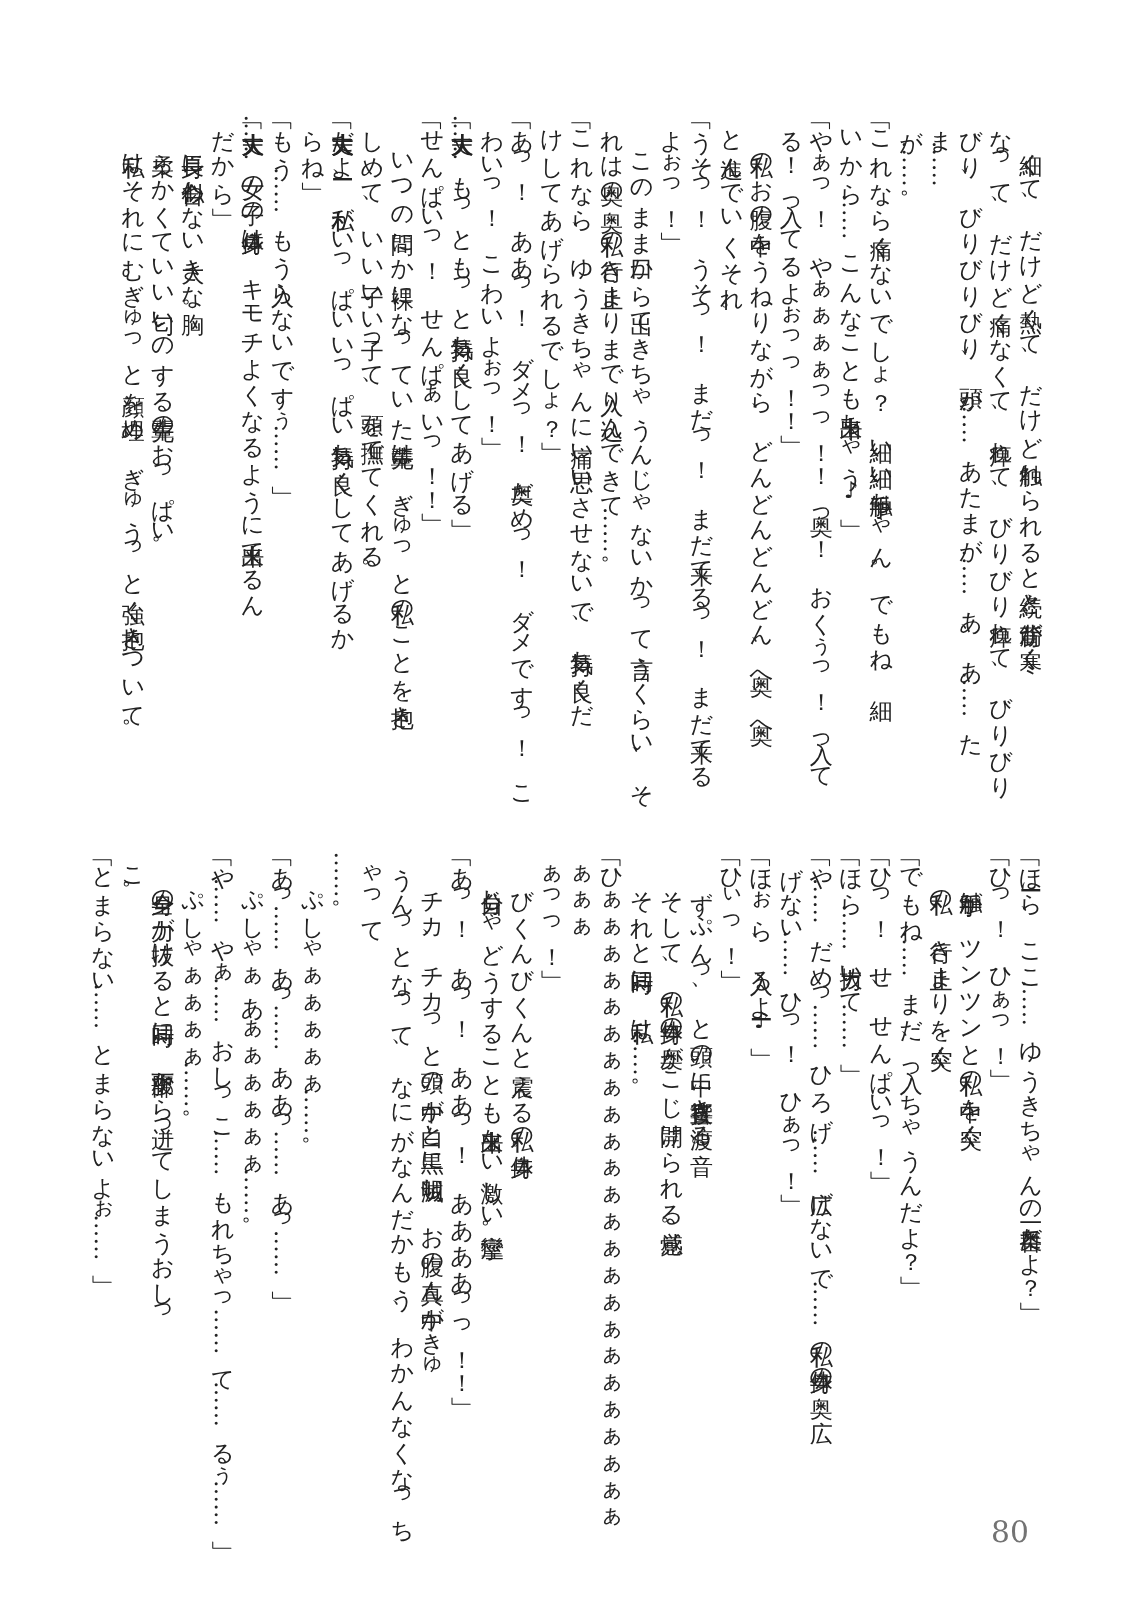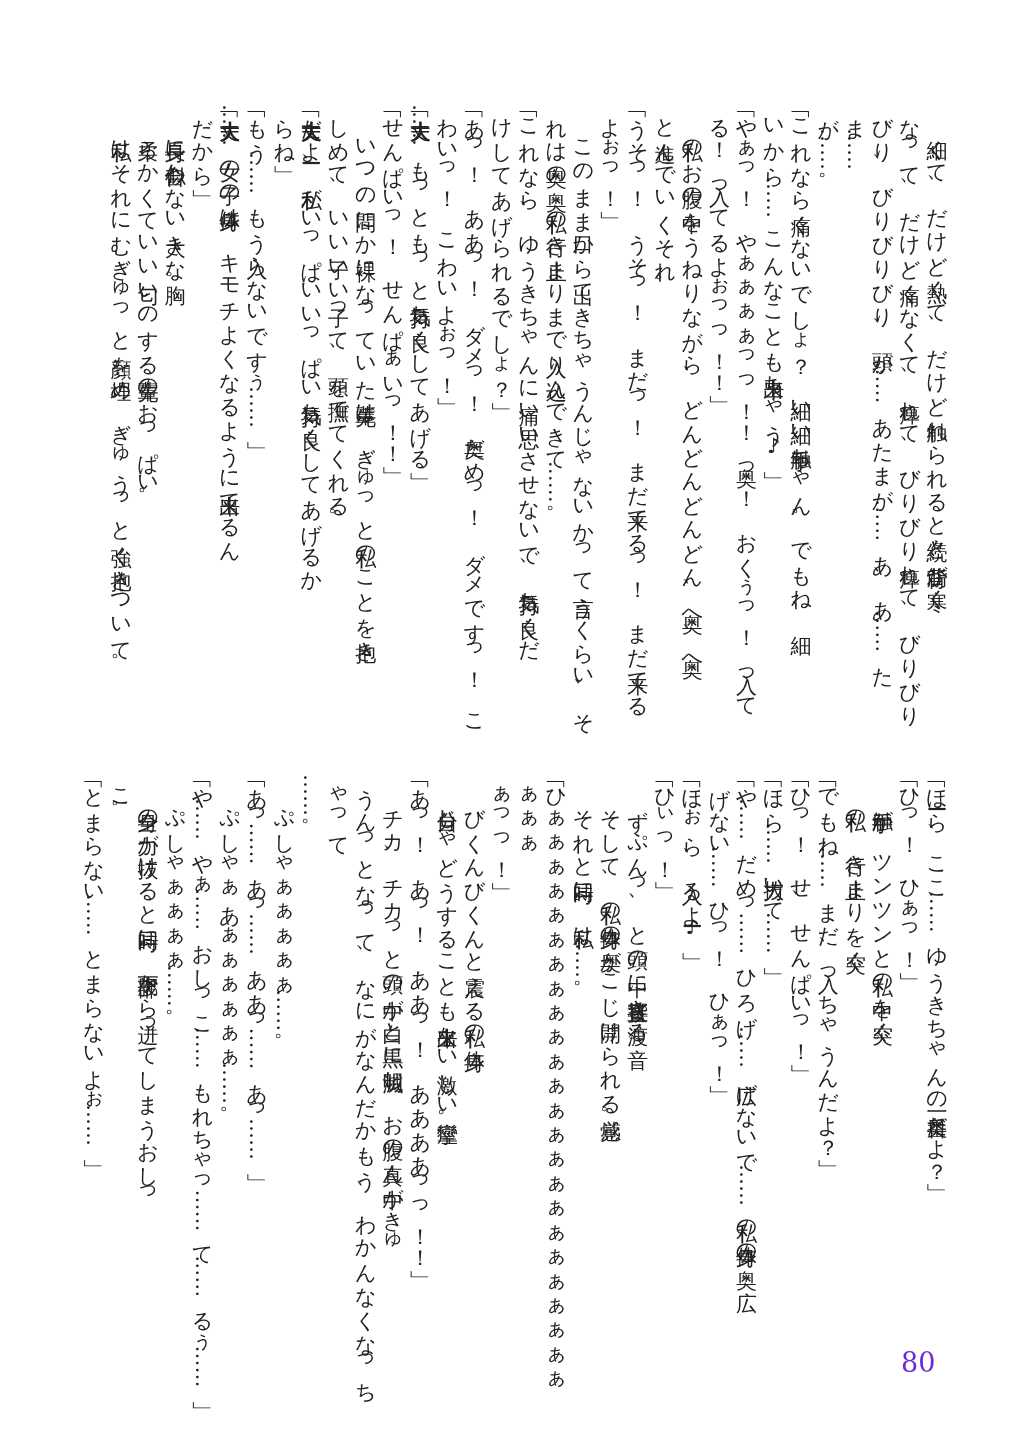--- a/index.html
+++ b/index.html
@@ -30,24 +30,24 @@
   }
   .text-block.top {
     top: 104px;
   }
   .text-block.bottom {
     top: 774px;
   }
   .page-number {
     position: absolute;
     left: 901px;
-    top: 1349px;
+    top: 1380px;
     font-size: 27px;
     line-height: 1;
-    color: #6d28d9;
+    color: #737373;
   }
 </style>
 </head>
 <body>
 
 <div class="page">
   <div class="text-block top">　細くて、だけど熱くて、だけど触れられると続々と背筋が寒く
 なって、だけど痛くなくて、痺れて、びりびり痺れて、びりびり
 びり、びりびりびり、頭が……あたまが……あ、あ……たま……
 が……。

